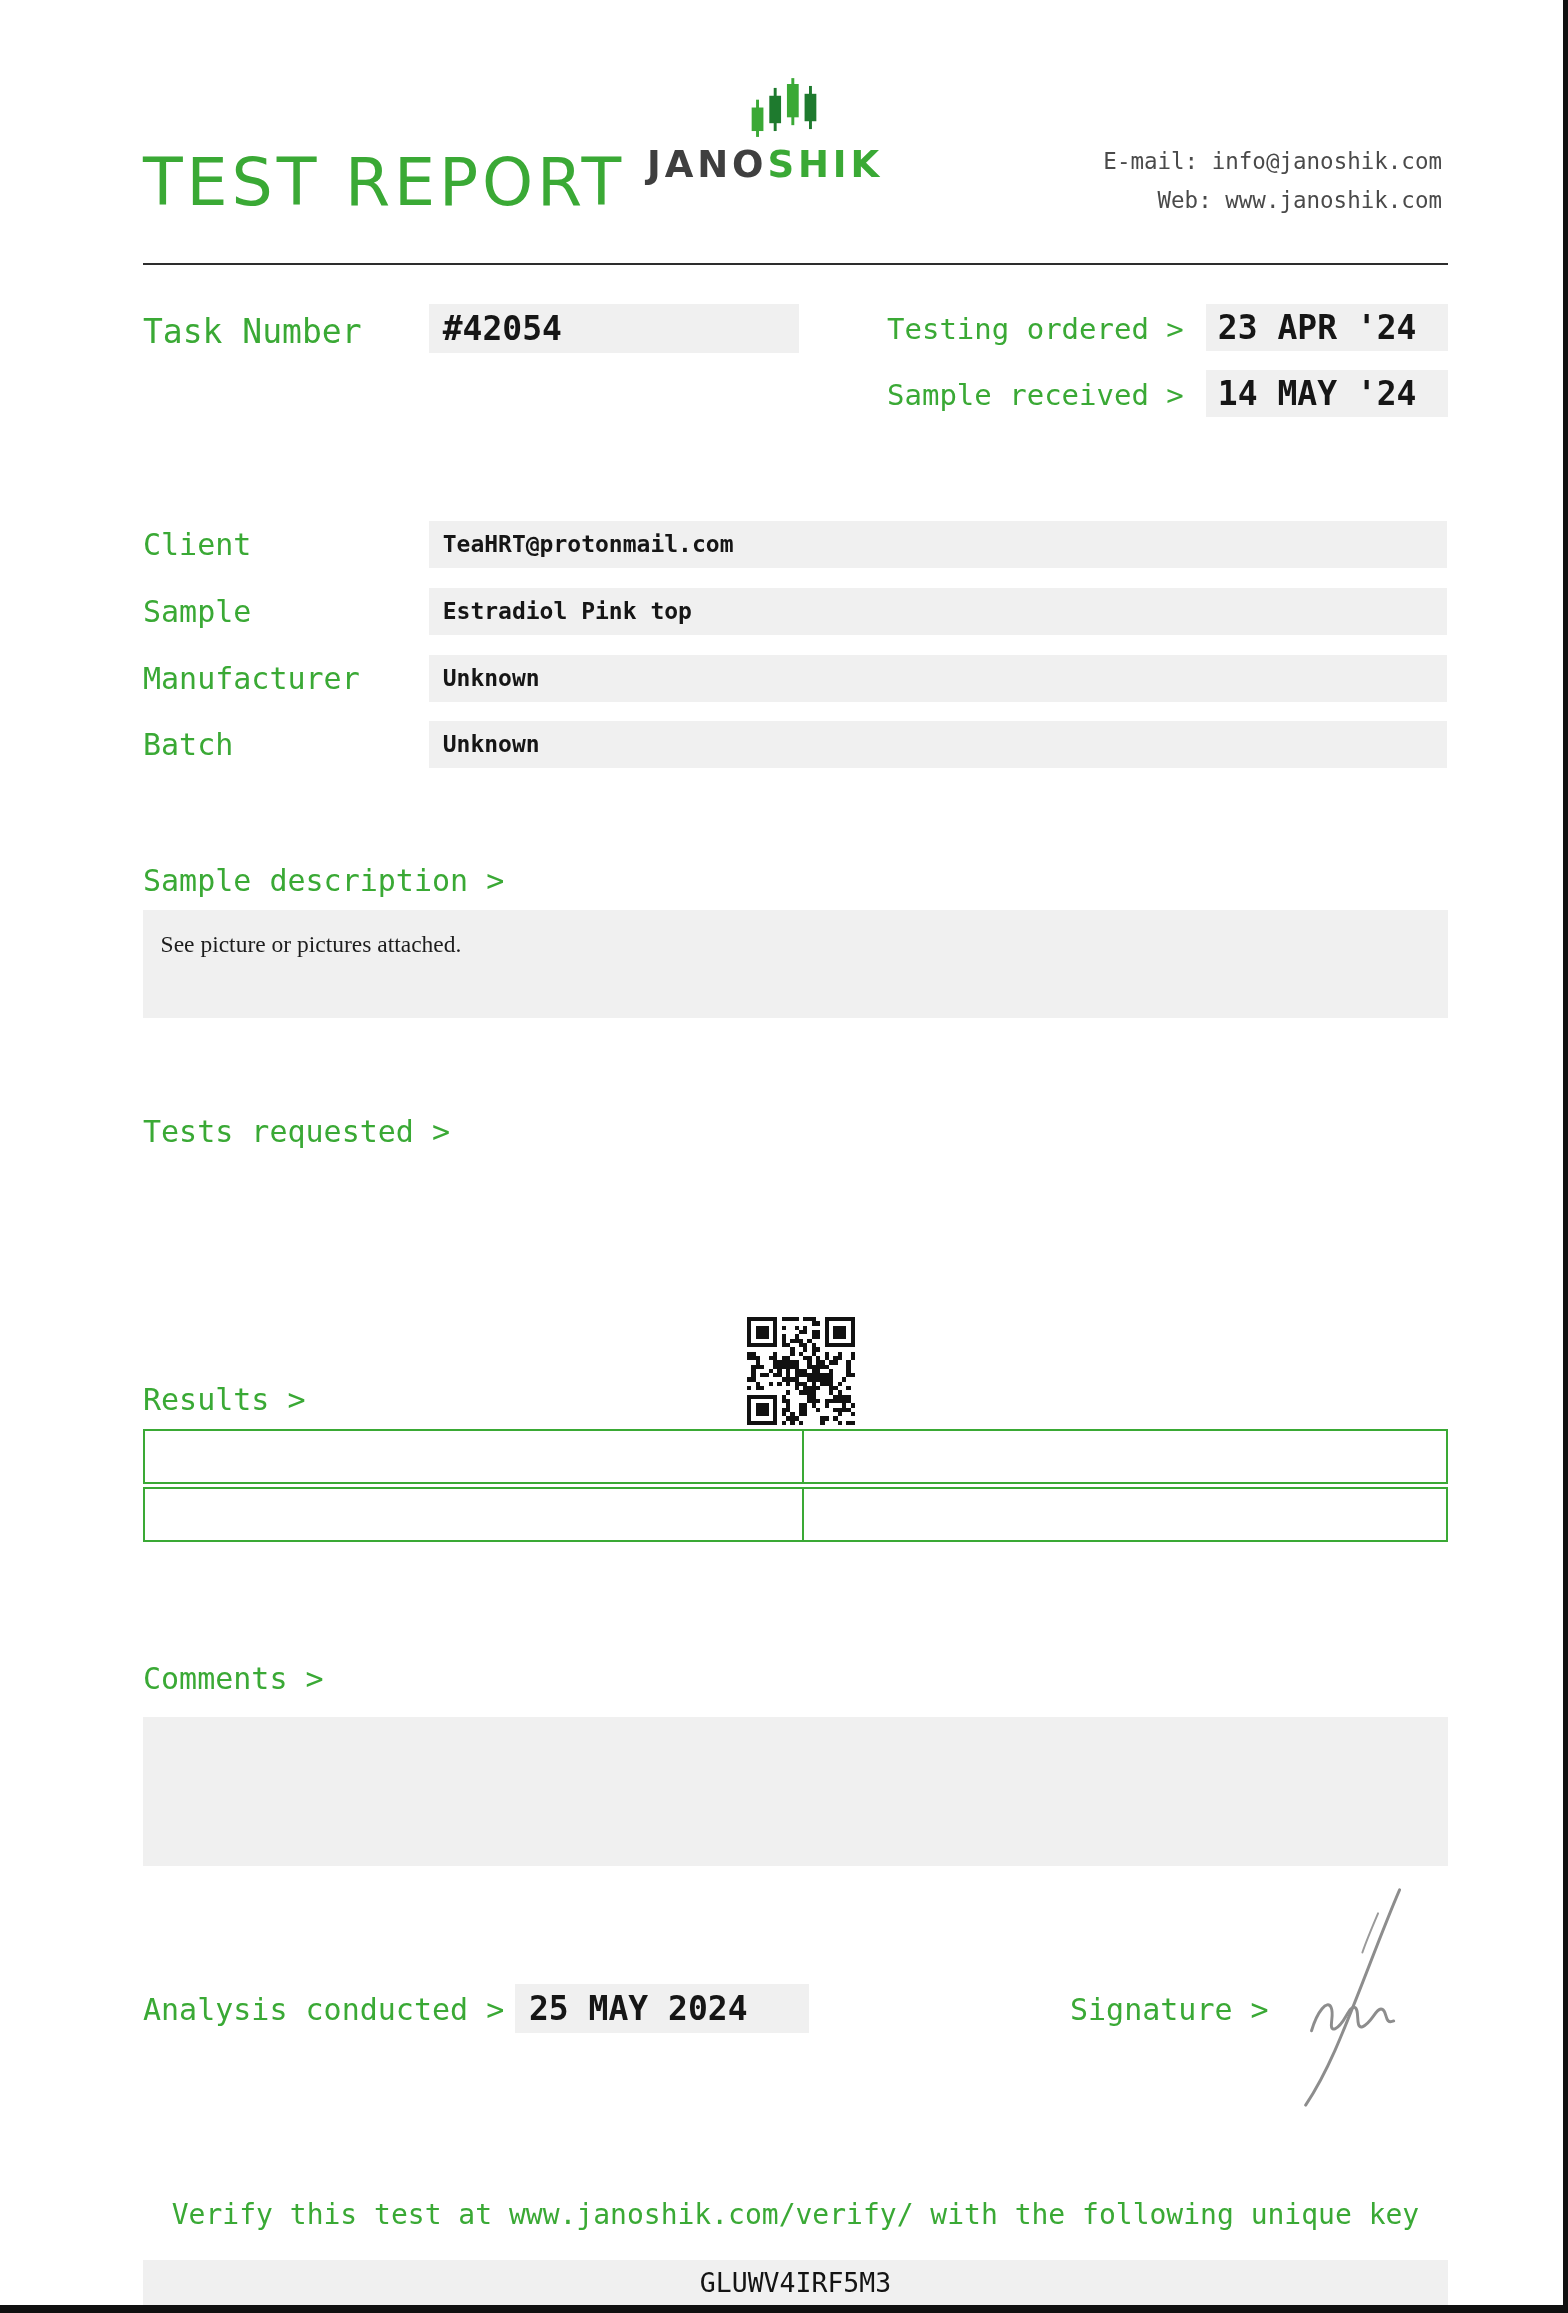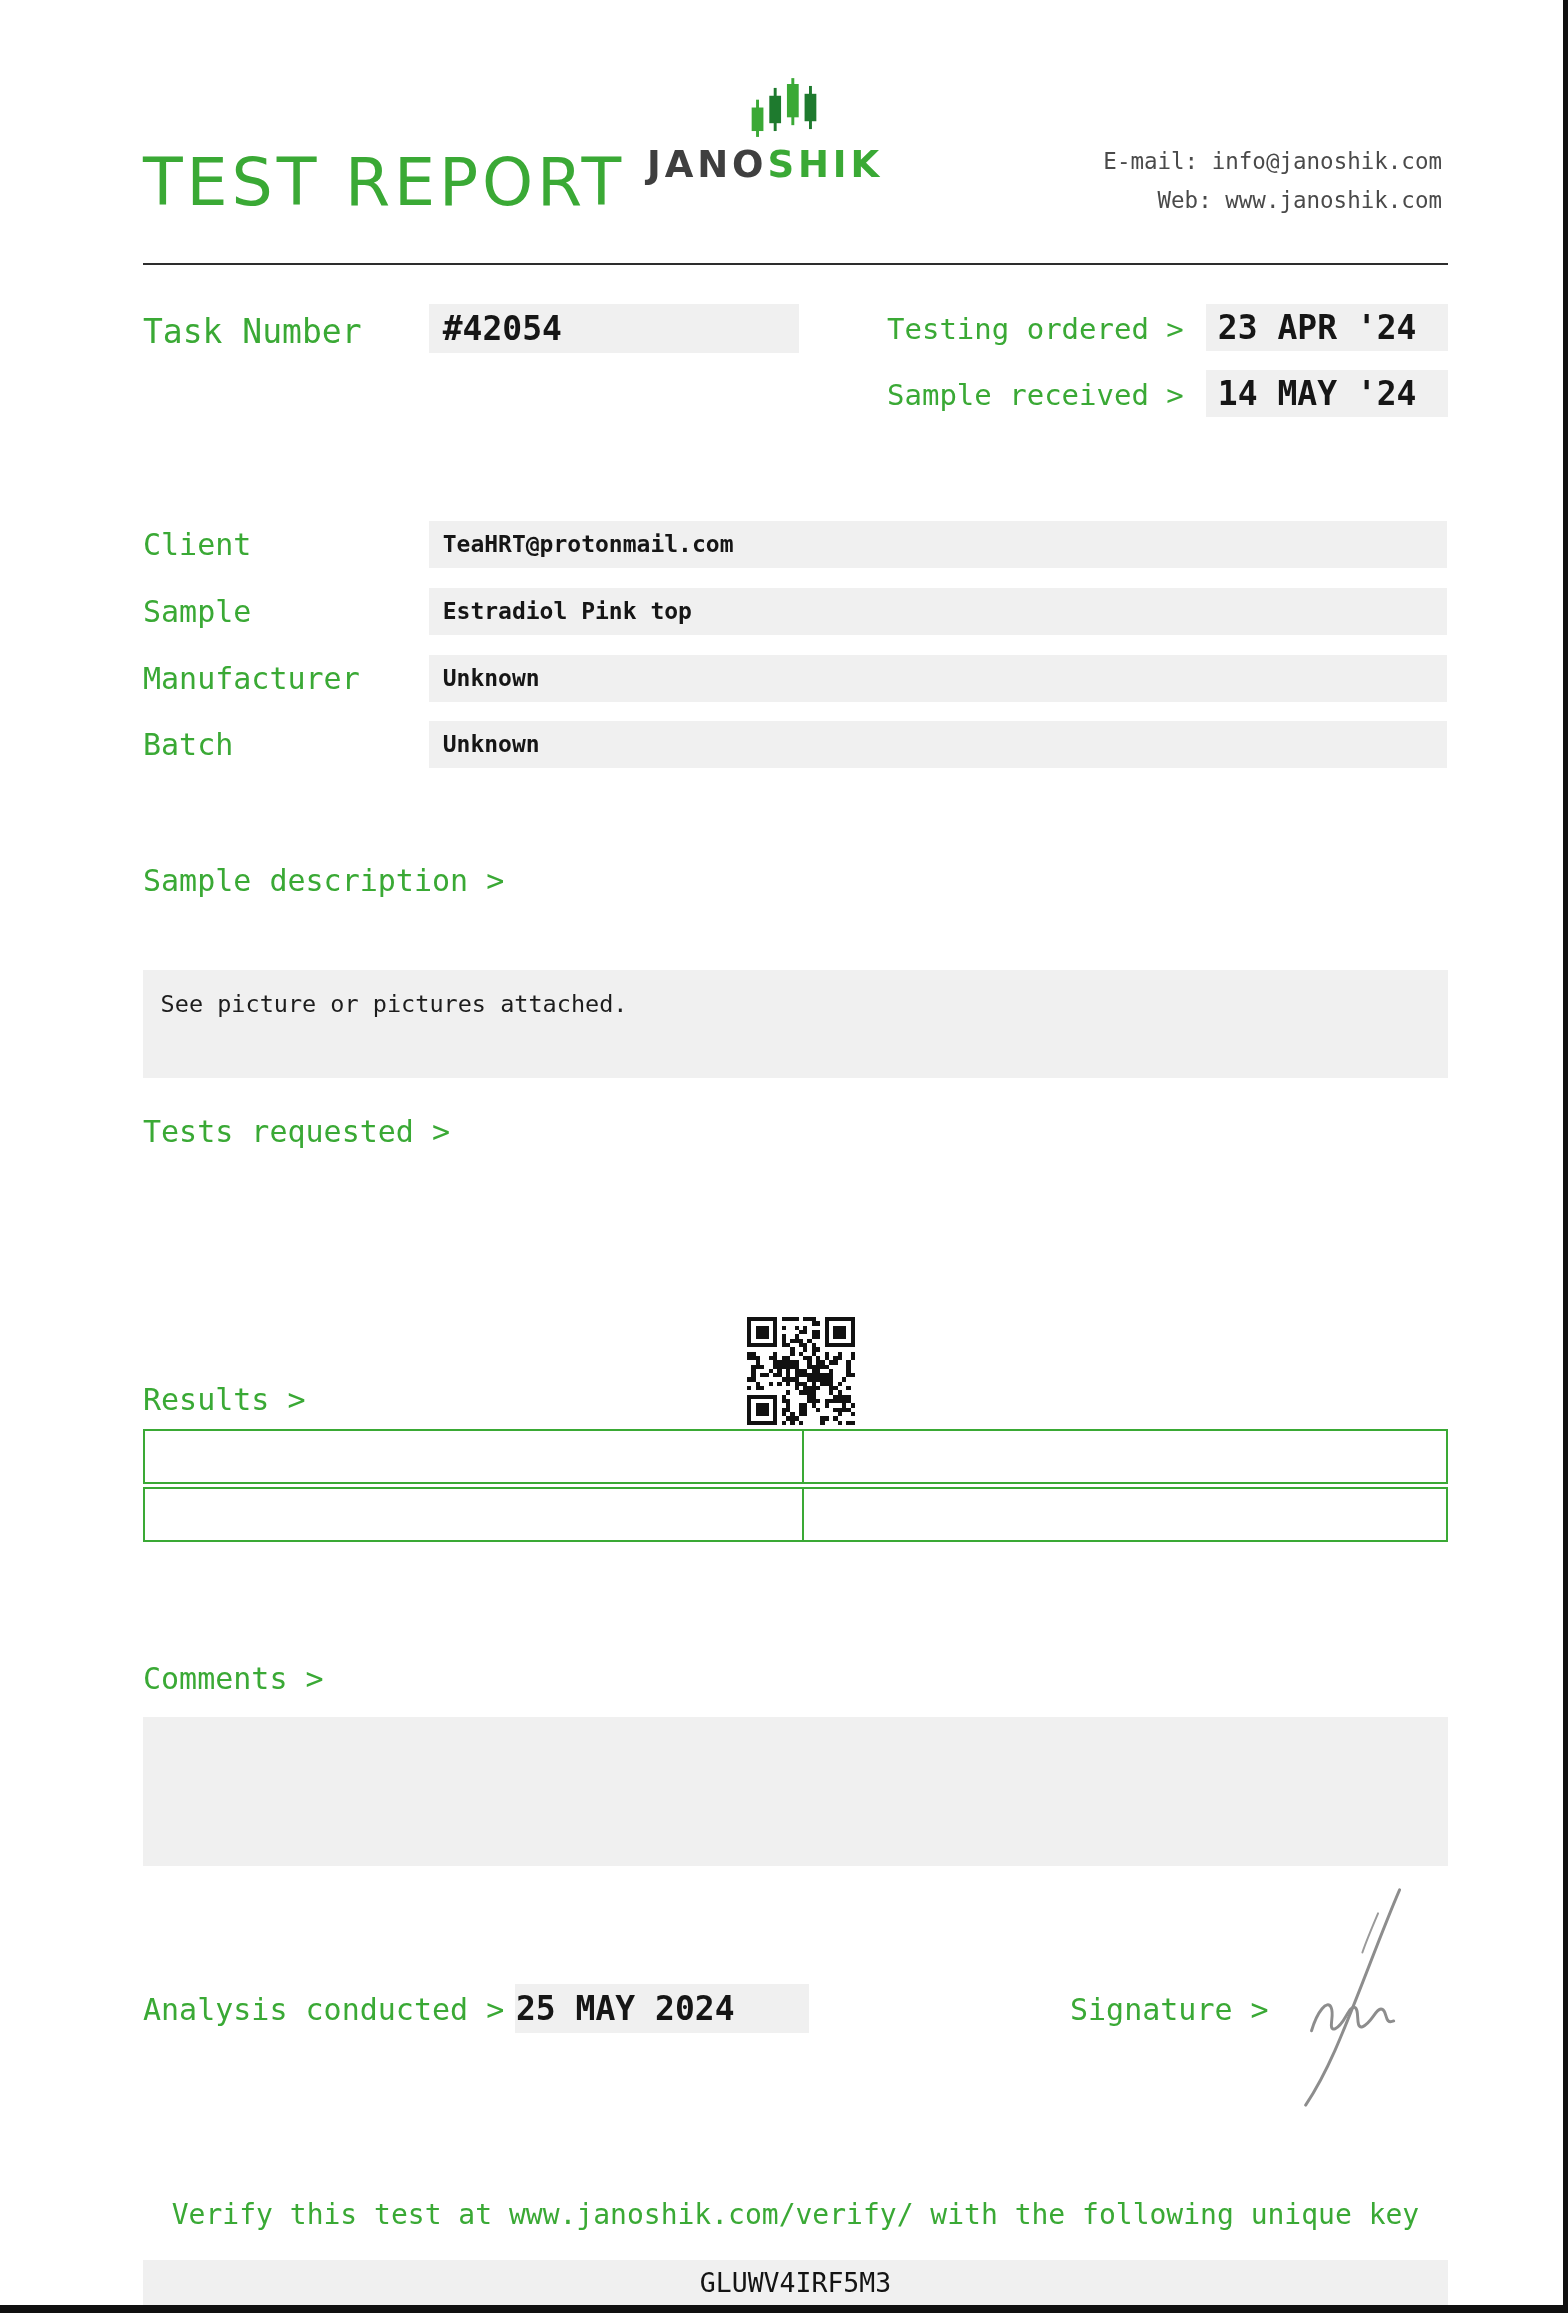--- a/index.html
+++ b/index.html
@@ -49,21 +49,21 @@
   .section-box{left:143px;width:1305px;padding:15.7px 17.6px;font-size:23.5px;line-height:1.55;color:#1d1d1d;}
 
   
   .rtable{left:143px;top:1429px;width:1305px;}
   .rrow{display:flex;border:2px solid var(--green);margin-bottom:2.9px;height:55px;}
   .rcell{line-height:51px;font-size:23.5px;padding-left:15.7px;overflow:hidden;white-space:nowrap;}
   .rcell.c1{width:659px;border-right:2px solid var(--green);}
   .rcell.c2{flex:1;}
 
   
-  .analysis-box{left:515px;top:1984px;width:294px;height:49px;line-height:49px;padding-left:1px;font-size:33px;font-weight:600;}
+  .analysis-box{left:515px;top:1984px;width:294px;height:49px;line-height:49px;padding-left:14px;font-size:33px;font-weight:600;}
   .verify{left:143px;top:2198px;width:1305px;text-align:center;font-size:28px;color:var(--green);}
   .key-box{left:143px;top:2260px;width:1305px;height:45px;line-height:45px;text-align:center;font-size:26.5px;color:#141414;}
   svg{display:block;}
 </style>
 </head>
 <body>
 
 <div class="page">
 
   <div class="abs title">TEST REPORT</div>
@@ -108,21 +108,21 @@
   <div class="abs label info-label" style="top:588px;">Sample</div>
   <div class="abs field info-box val" style="top:588px;">Estradiol Pink top</div>
 
   <div class="abs label info-label" style="top:655px;">Manufacturer</div>
   <div class="abs field info-box val" style="top:655px;">Unknown</div>
 
   <div class="abs label info-label" style="top:721px;">Batch</div>
   <div class="abs field info-box val" style="top:721px;">Unknown</div>
 
   <div class="abs label" style="left:143px;top:863px;">Sample description &gt;</div>
-  <div class="abs field section-box" style="top:970px;height:108px;">
+  <div class="abs field section-box" style="top:910px;height:108px;font-family:Liberation Serif, serif;">
     <span>See picture or pictures attached.</span>
   </div>
 
   <div class="abs label" style="left:143px;top:1114px;">Tests requested &gt;</div>
 
   <div class="abs" style="left:747px;top:1317px;width:108px;height:108px;">
     <svg id="qr-svg" width="108" height="108" viewBox="0 0 25 25" shape-rendering="crispEdges">
         <rect x="0" y="0" width="25" height="25" fill="#ffffff"></rect>
         <rect x="0" y="0" width="7" height="7" fill="#111"></rect>
         <rect x="1" y="1" width="5" height="5" fill="#fff"></rect>

